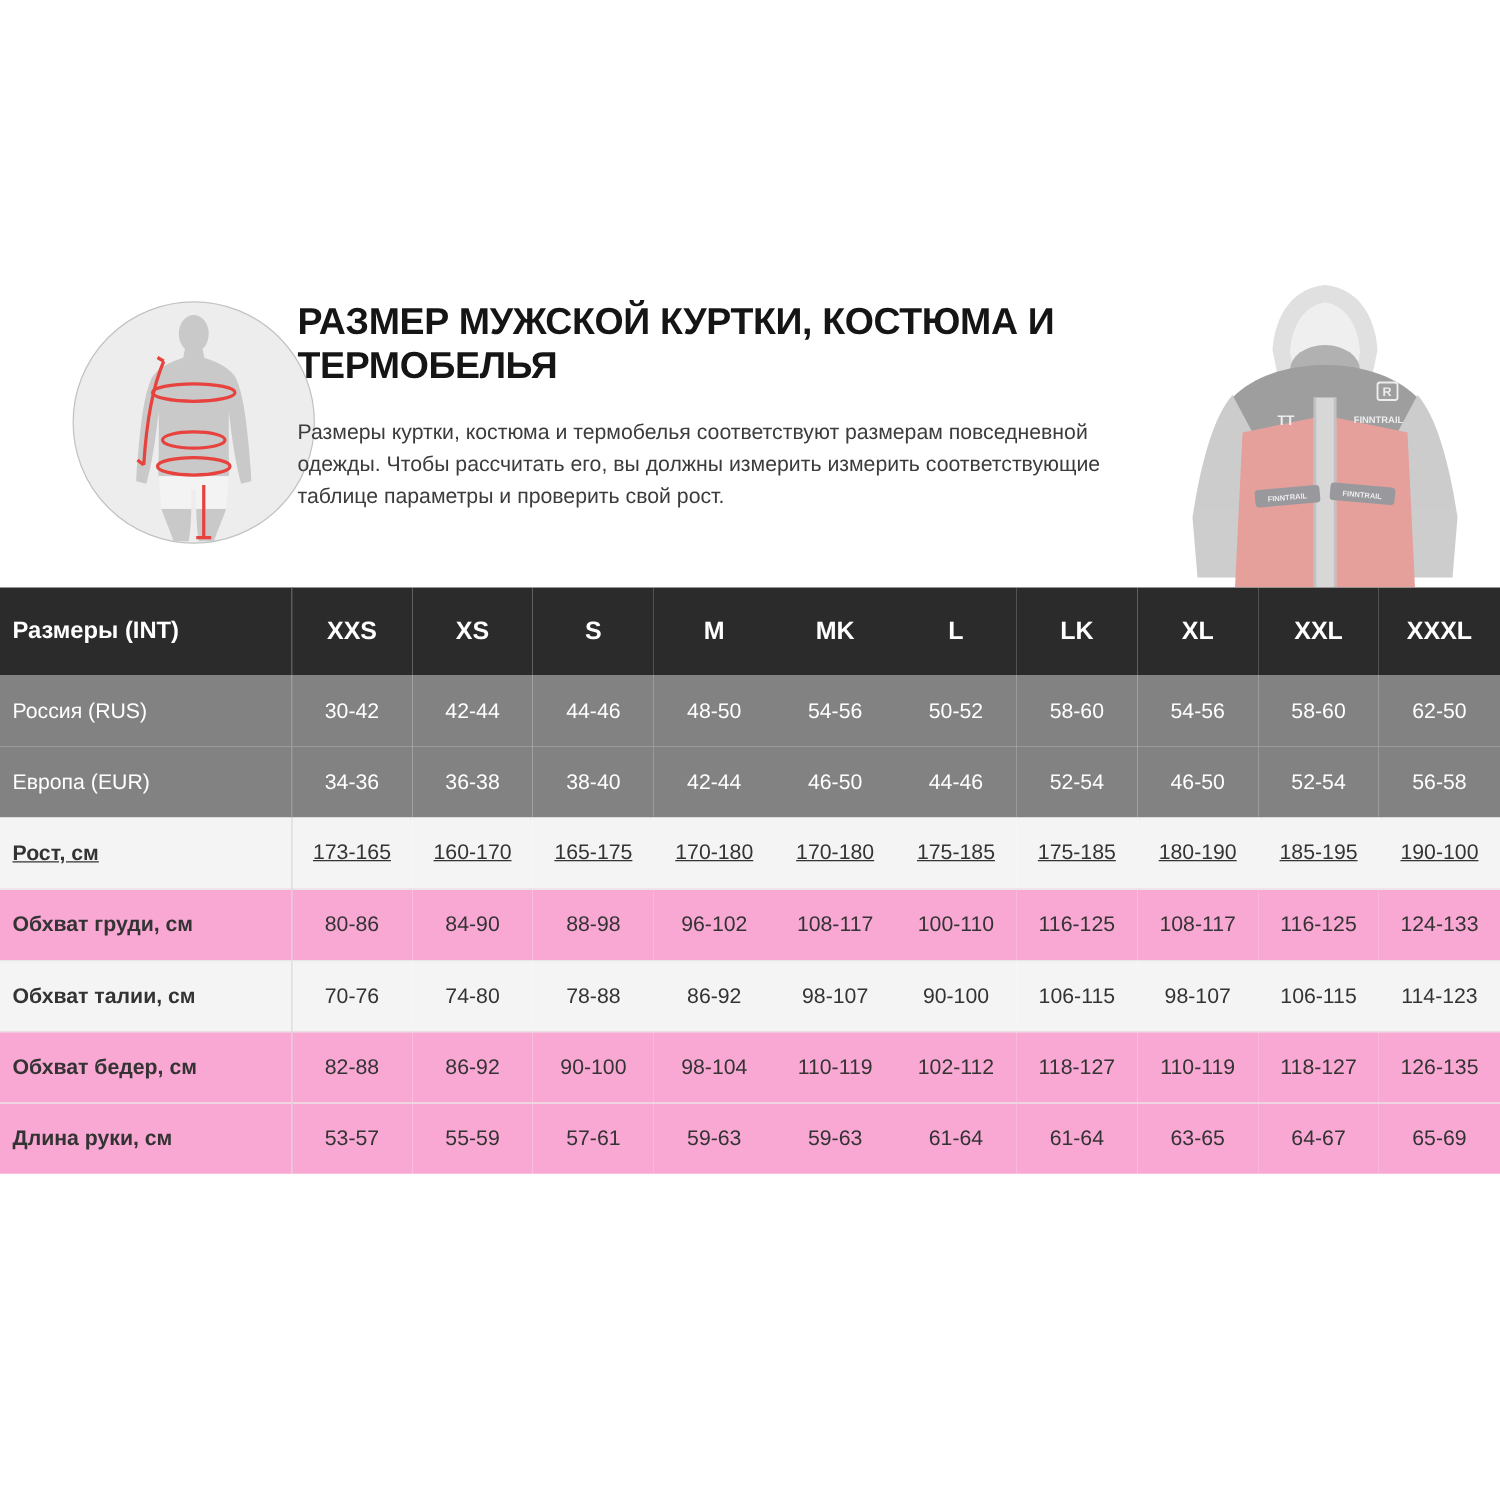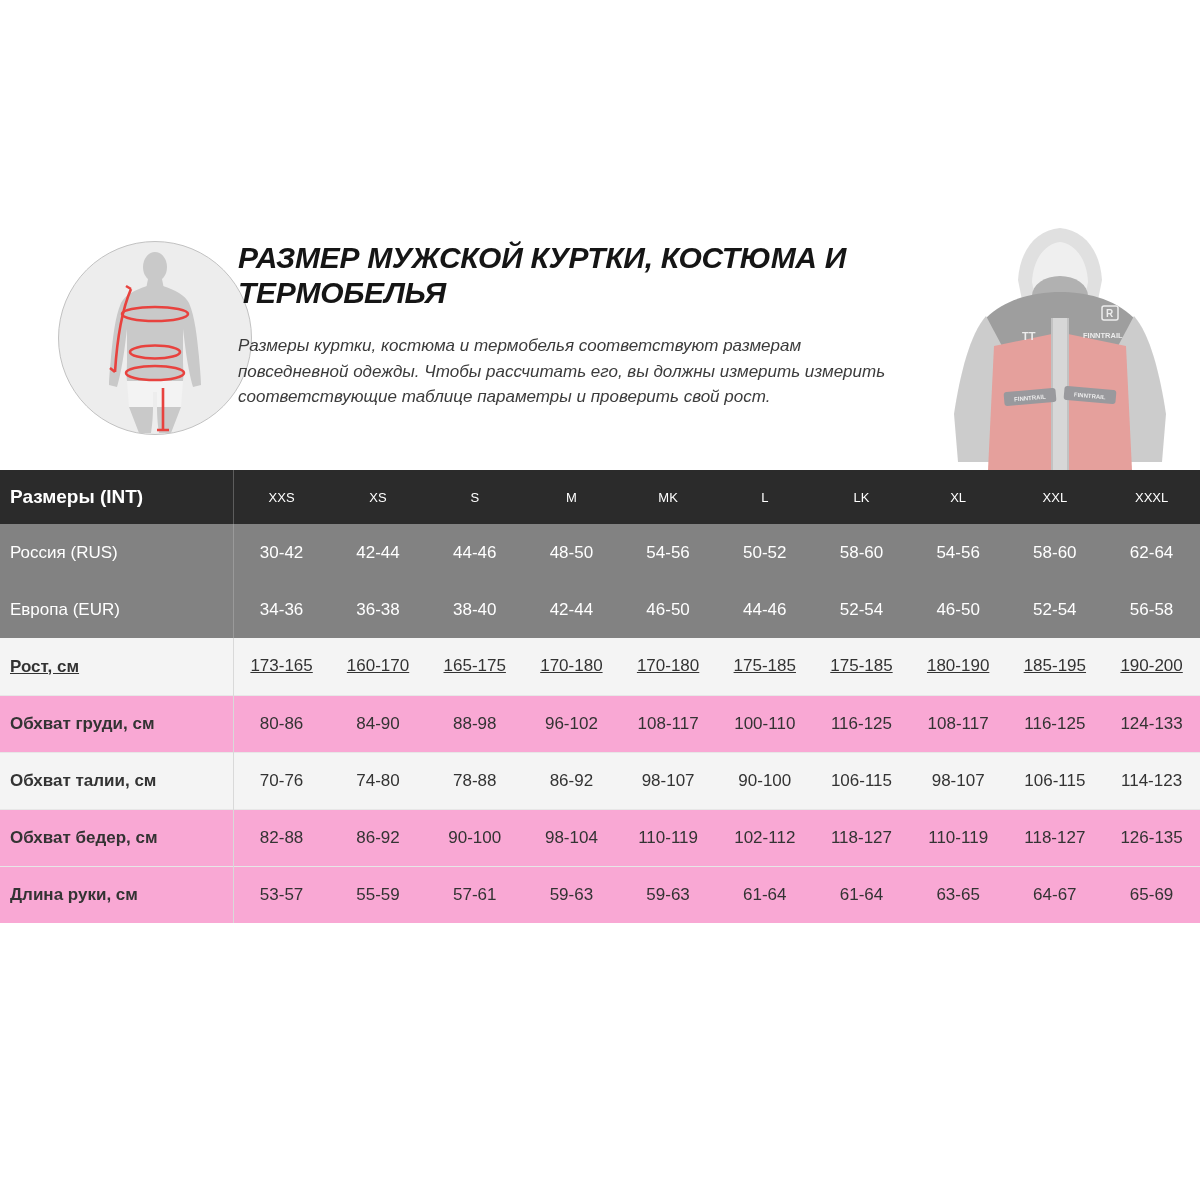--- a/index.html
+++ b/index.html
@@ -5,43 +5,43 @@
   * { box-sizing: border-box; }
   html, body { margin: 0; padding: 0; }
   body {
     width: 1200px; height: 1200px;
     background: #ffffff;
     font-family: "Liberation Sans", sans-serif;
     overflow: hidden;
   }
   .hero { position: relative; height: 470px; overflow: hidden; }
   .figure { position: absolute; left: 57px; top: 240px; }
-  .hero-text { position: absolute; left: 238px; top: 240px; width: 692px; font-style: italic; }
+  .hero-text { position: absolute; left: 238px; top: 240px; width: 692px; }
   .hero-title {
     margin: 0;
     font-size: 30px; line-height: 1.17;
     font-weight: 700; letter-spacing: -0.3px;
     color: #151515; text-transform: uppercase;
   }
   .hero-desc {
     margin: 23px 0 0; width: 648px;
     font-size: 17px; line-height: 1.5;
     color: #3b3b3b;
   }
   .jacket { position: absolute; left: 948px; top: 222px; opacity: 0.52; }
 
   table.size-table { width: 1200px; border-collapse: collapse; table-layout: fixed; }
   col.col-label { width: 233px; }
   th, td { padding: 0; }
   .cell-label { text-align: left; padding-left: 10px; padding-right: 10px; }
   .cell-size, .cell-value { text-align: center; }
 
-  thead tr { background: #2b2b2b; color: #ffffff; height: 54px; }
+  thead tr { background: #2b2b2b; color: #ffffff; height: 70px; }
   thead .cell-label { font-size: 19px; font-weight: 700; border-right: 1px solid #5d5d5d; }
-  thead .cell-size { font-size: 13px; font-weight: 400; }
+  thead .cell-size { font-size: 20px; font-weight: 700; }
 
   tbody tr { height: 57px; }
   tr.row-gray { background: #828282; color: #ffffff; padding-left: 14px; }
   tr.row-gray .cell-label { font-weight: 400; border-right: 1px solid #9a9a9a; }
   tr.row-light { background: #f4f4f4; color: #333333; }
   tr.row-white { background: #f9a8d4; color: #333333; }
   tr.row-light .cell-label, tr.row-white .cell-label {
     font-weight: 700; border-right: 1px solid #d9d9d9; line-height: 1.25;
   }
   tr.row-light, tr.row-white { border-top: 1px solid #e7e7e7; }
@@ -148,21 +148,21 @@
         <td class="cell-label">Россия (RUS)</td>
         <td class="cell-value">30-42</td>
         <td class="cell-value">42-44</td>
         <td class="cell-value">44-46</td>
         <td class="cell-value">48-50</td>
         <td class="cell-value">54-56</td>
         <td class="cell-value">50-52</td>
         <td class="cell-value">58-60</td>
         <td class="cell-value">54-56</td>
         <td class="cell-value">58-60</td>
-        <td class="cell-value">62-64</td>
+        <td class="cell-value">62-50</td>
       </tr>
       <tr class="row-gray">
         <td class="cell-label">Европа (EUR)</td>
         <td class="cell-value">34-36</td>
         <td class="cell-value">36-38</td>
         <td class="cell-value">38-40</td>
         <td class="cell-value">42-44</td>
         <td class="cell-value">46-50</td>
         <td class="cell-value">44-46</td>
         <td class="cell-value">52-54</td>
@@ -174,21 +174,21 @@
         <td class="cell-label">Рост, см</td>
         <td class="cell-value">173-165</td>
         <td class="cell-value">160-170</td>
         <td class="cell-value">165-175</td>
         <td class="cell-value">170-180</td>
         <td class="cell-value">170-180</td>
         <td class="cell-value">175-185</td>
         <td class="cell-value">175-185</td>
         <td class="cell-value">180-190</td>
         <td class="cell-value">185-195</td>
-        <td class="cell-value">190-200</td>
+        <td class="cell-value">190-100</td>
       </tr>
       <tr class="row-white">
         <td class="cell-label">Обхват груди, см</td>
         <td class="cell-value">80-86</td>
         <td class="cell-value">84-90</td>
         <td class="cell-value">88-98</td>
         <td class="cell-value">96-102</td>
         <td class="cell-value">108-117</td>
         <td class="cell-value">100-110</td>
         <td class="cell-value">116-125</td>

